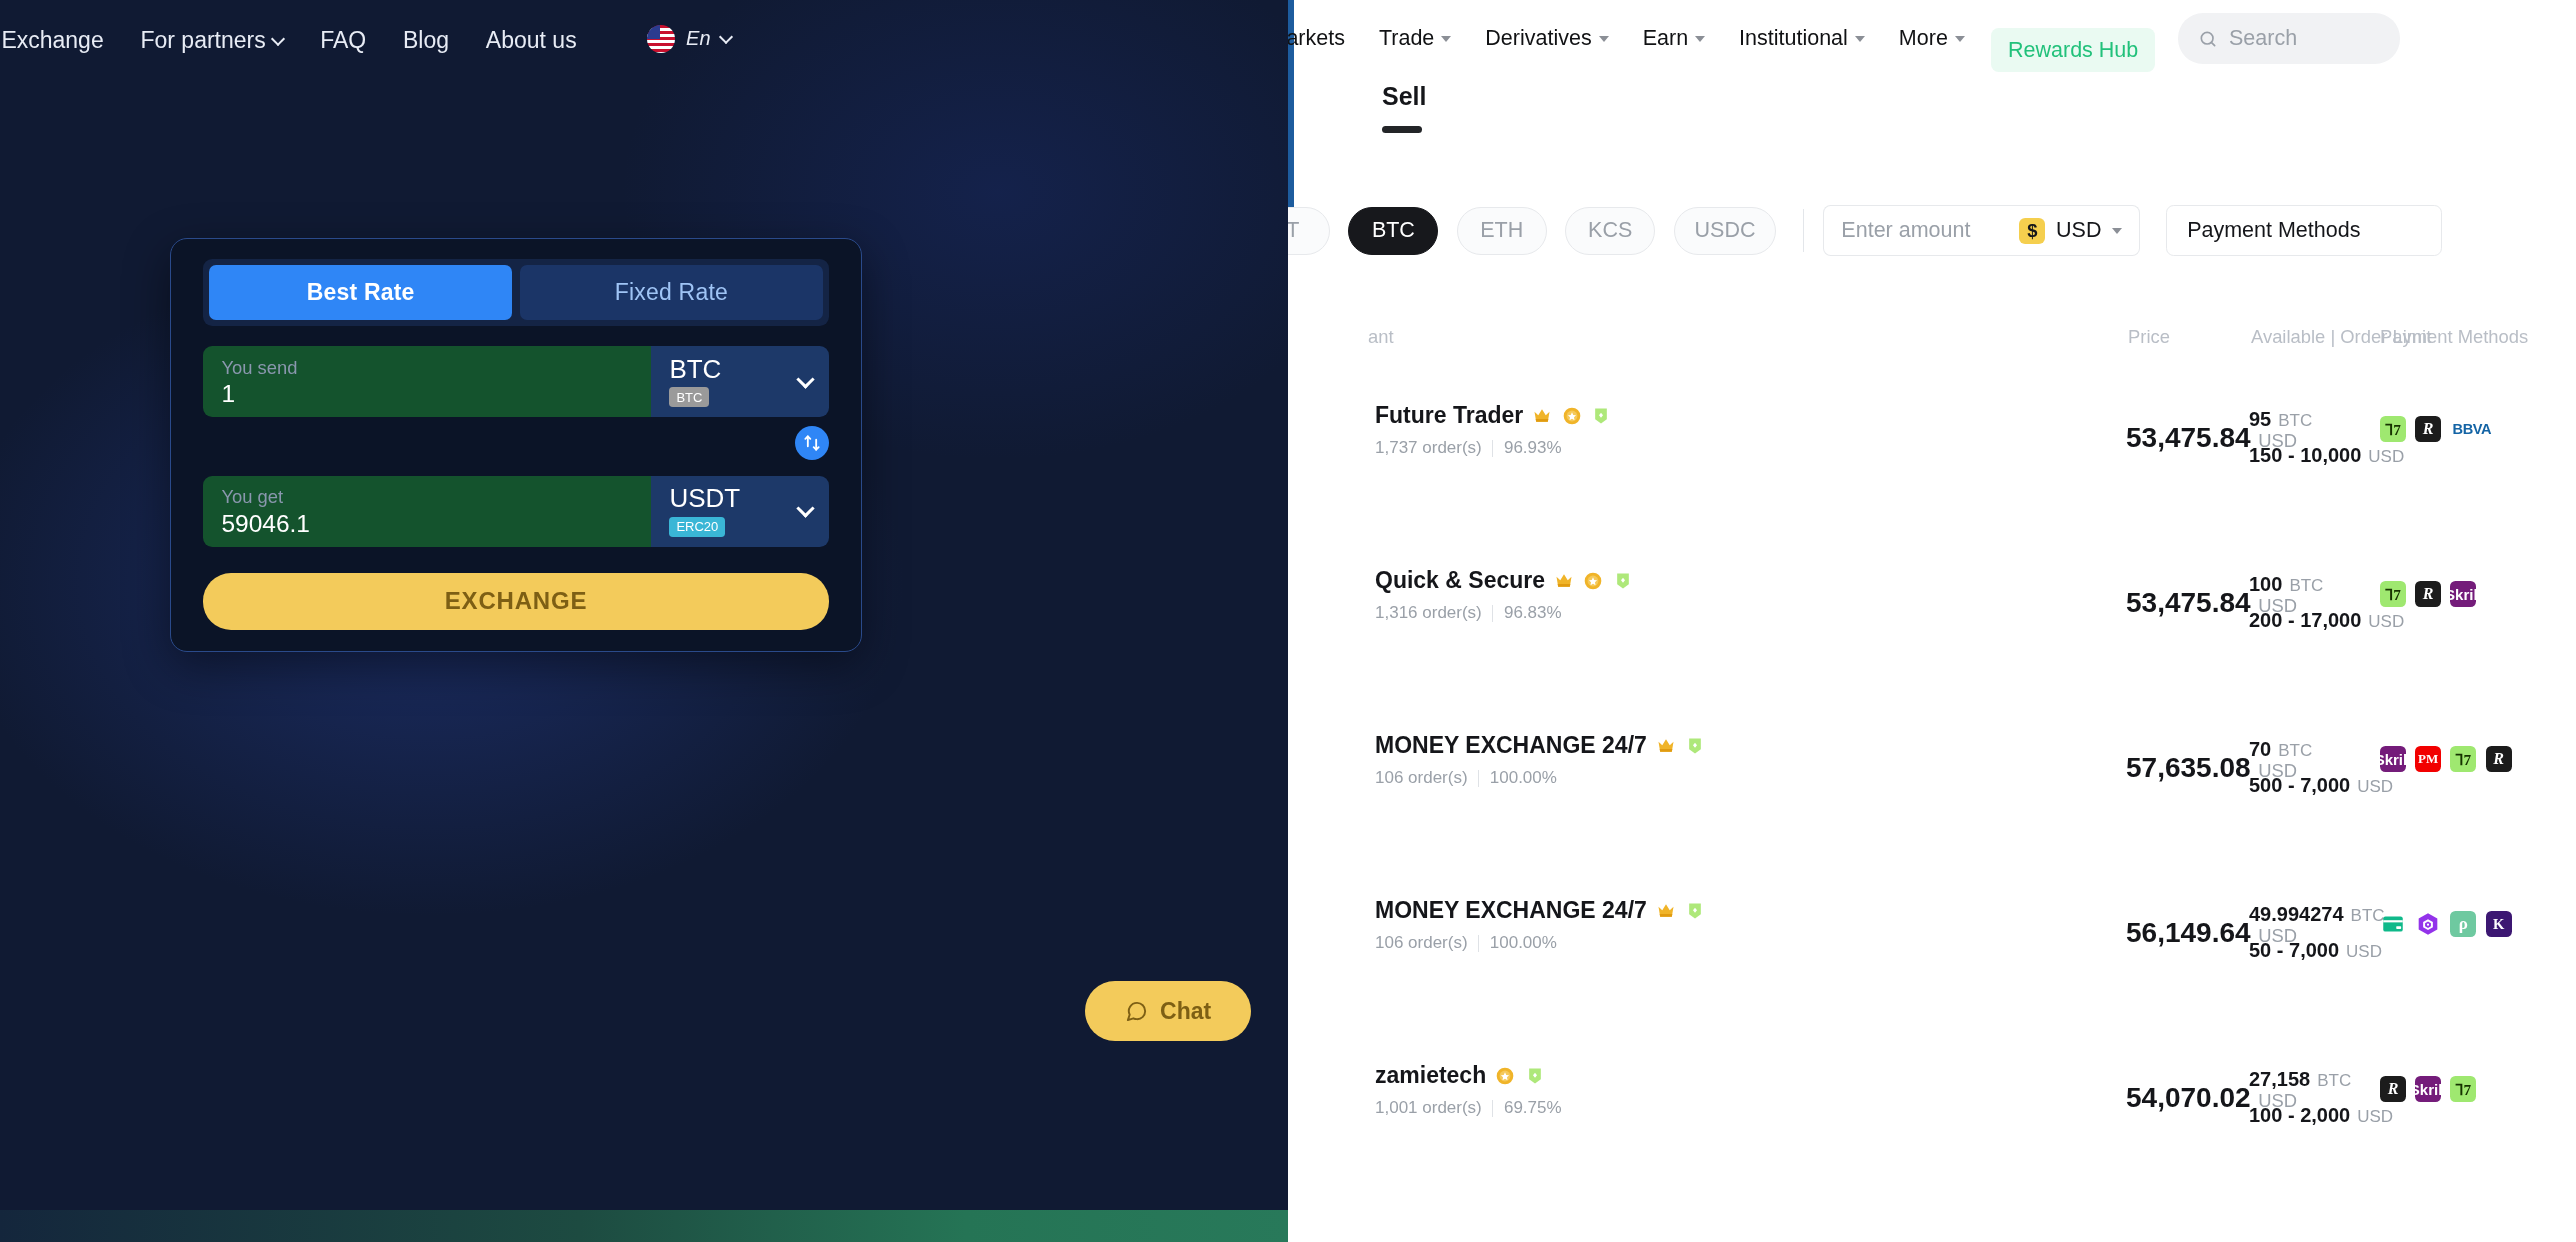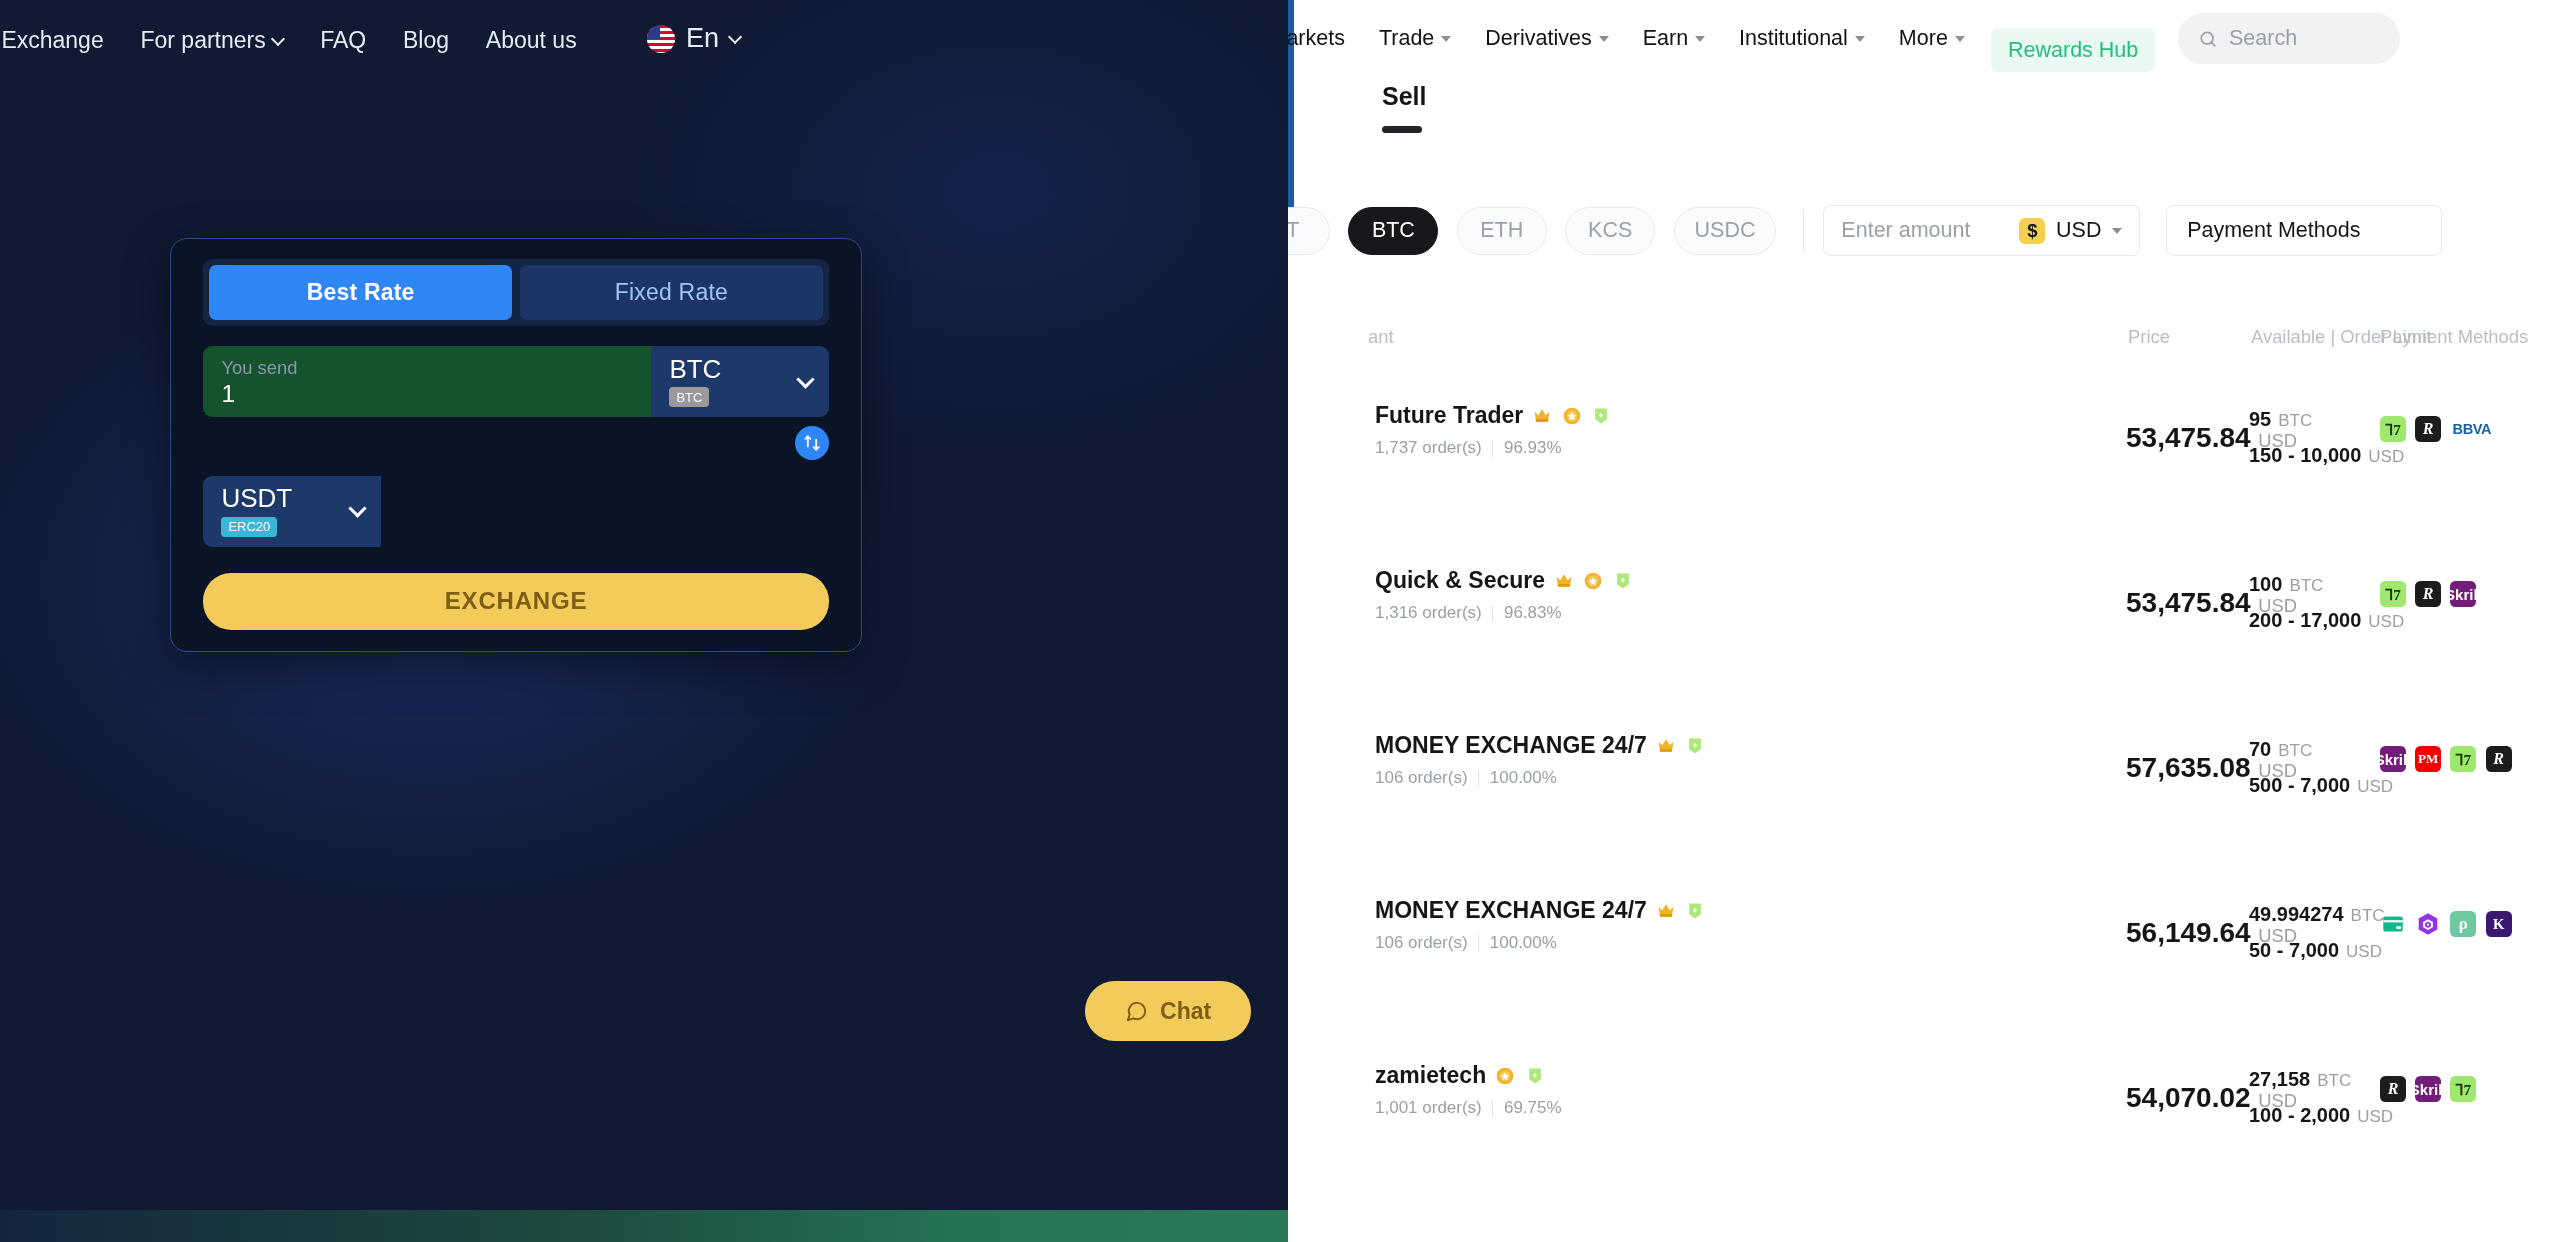--- a/index.html
+++ b/index.html
@@ -45,21 +45,21 @@
   .lang-group { display:flex; align-items:center; gap:10.7px; padding: 7.7px 18.4px; margin-left: 34px; cursor: pointer;}
   .flag {
     width: 28px; height: 28px; border-radius: 50%; overflow: hidden;
     position: relative; flex: 0 0 auto;
     background: repeating-linear-gradient(to bottom, #c8102e 0, #c8102e 3.1px, #ffffff 3.1px, #ffffff 6.1px);
   }
   .flag::after {
     content: ""; position: absolute; left: 0; top: 0; width: 13px; height: 14px;
     background: #2a3b8f;
   }
-  .lang-label { color: #e8ecf5; font-size: 27px; }
+  .lang-label { color: #e8ecf5; font-size: 20px; font-style: italic; }
 
   
   .widget {
     position: absolute; left: 170px; top: 238px;
     width: 692px; height: 414px;
     background: #0b1427;
     border: 1.5px solid #2a4a8a;
     border-radius: 17px;
     overflow: hidden;
     box-shadow: 0 14px 46px rgba(0,0,0,0.45);
@@ -322,20 +322,24 @@
             <svg width="20" height="20" viewBox="0 0 24 24" fill="none" stroke="#ffffff" stroke-width="2.2" stroke-linecap="round" stroke-linejoin="round">
               <path d="M7 16V4"></path>
                 <path d="M4 7l3-3 3 3"></path>
               <path d="M17 8v12"></path>
                 <path d="M20 17l-3 3-3-3"></path>
             </svg>
           </div>
         </div>
 
         <div class="field">
+          <div class="field-left">
+            <div class="field-label">You get</div>
+            <div class="field-value">59046.1</div>
+          </div>
           <div class="field-right">
             <div class="coin-wrap">
               <span class="coin-name">USDT</span>
               <span class="coin-tag cyan">ERC20</span>
             </div>
             <span class="caret-down"></span>
           </div>
         </div>
 
         <div class="exchange-btn">EXCHANGE</div>

